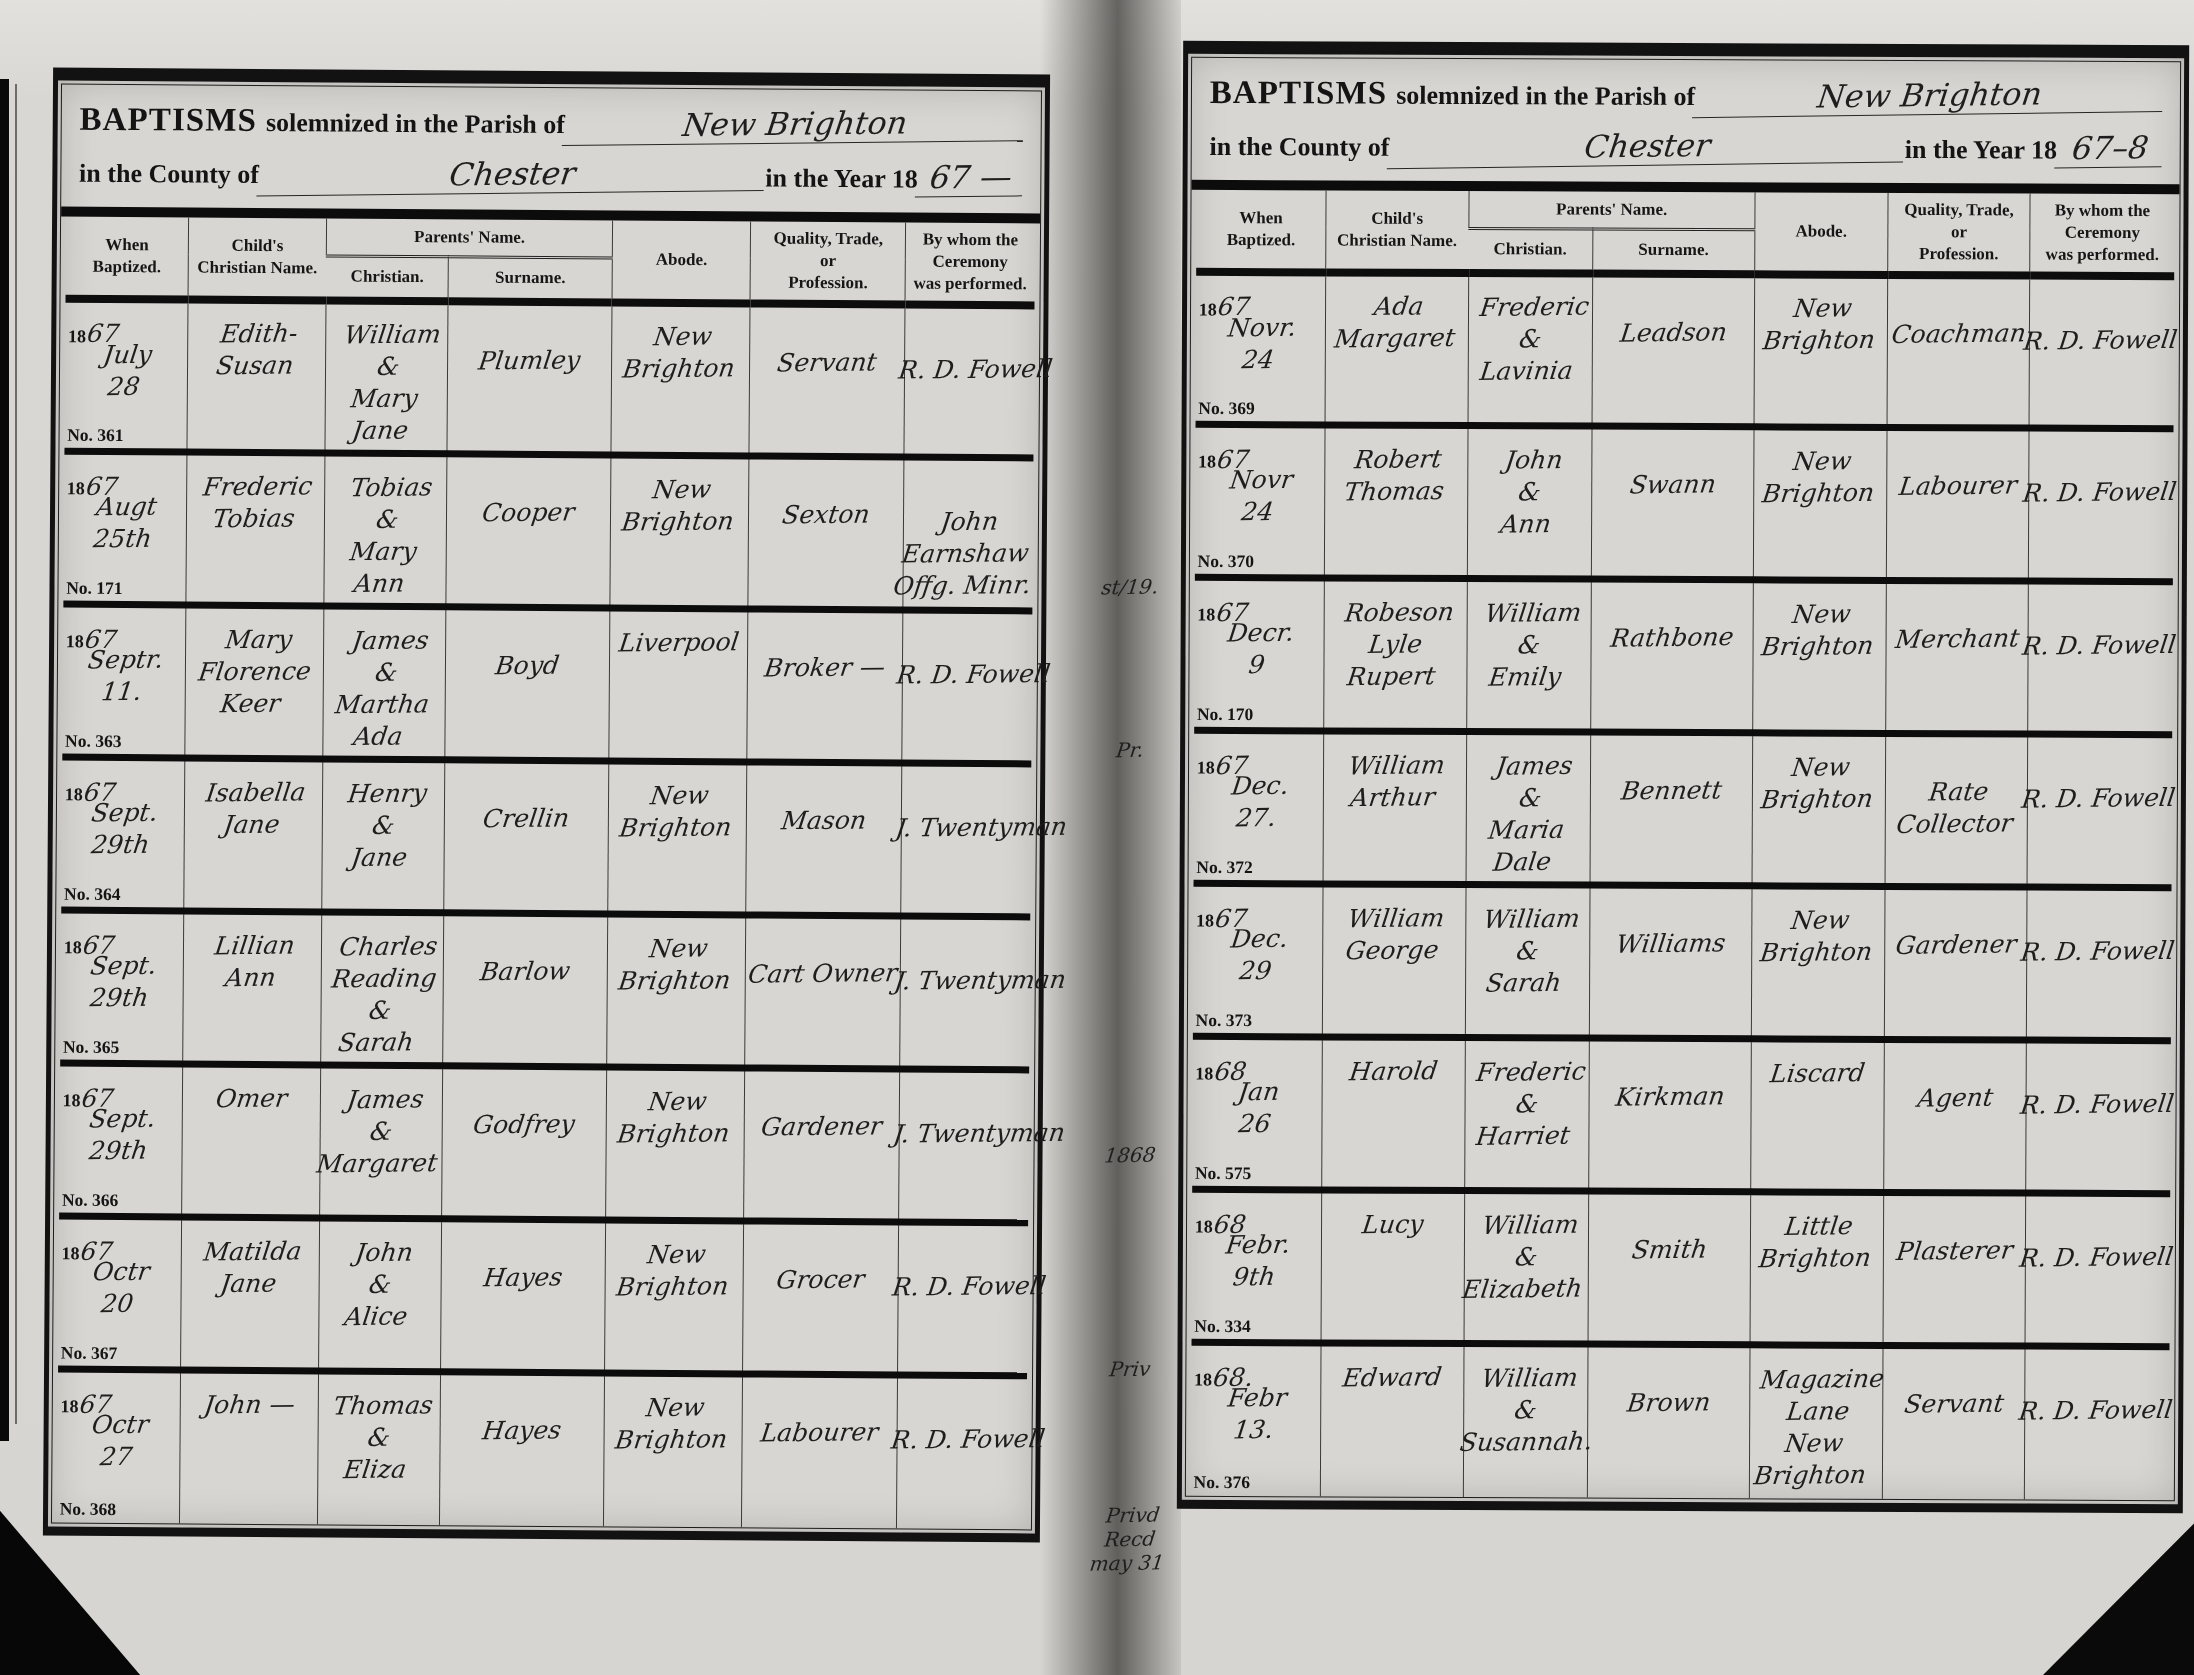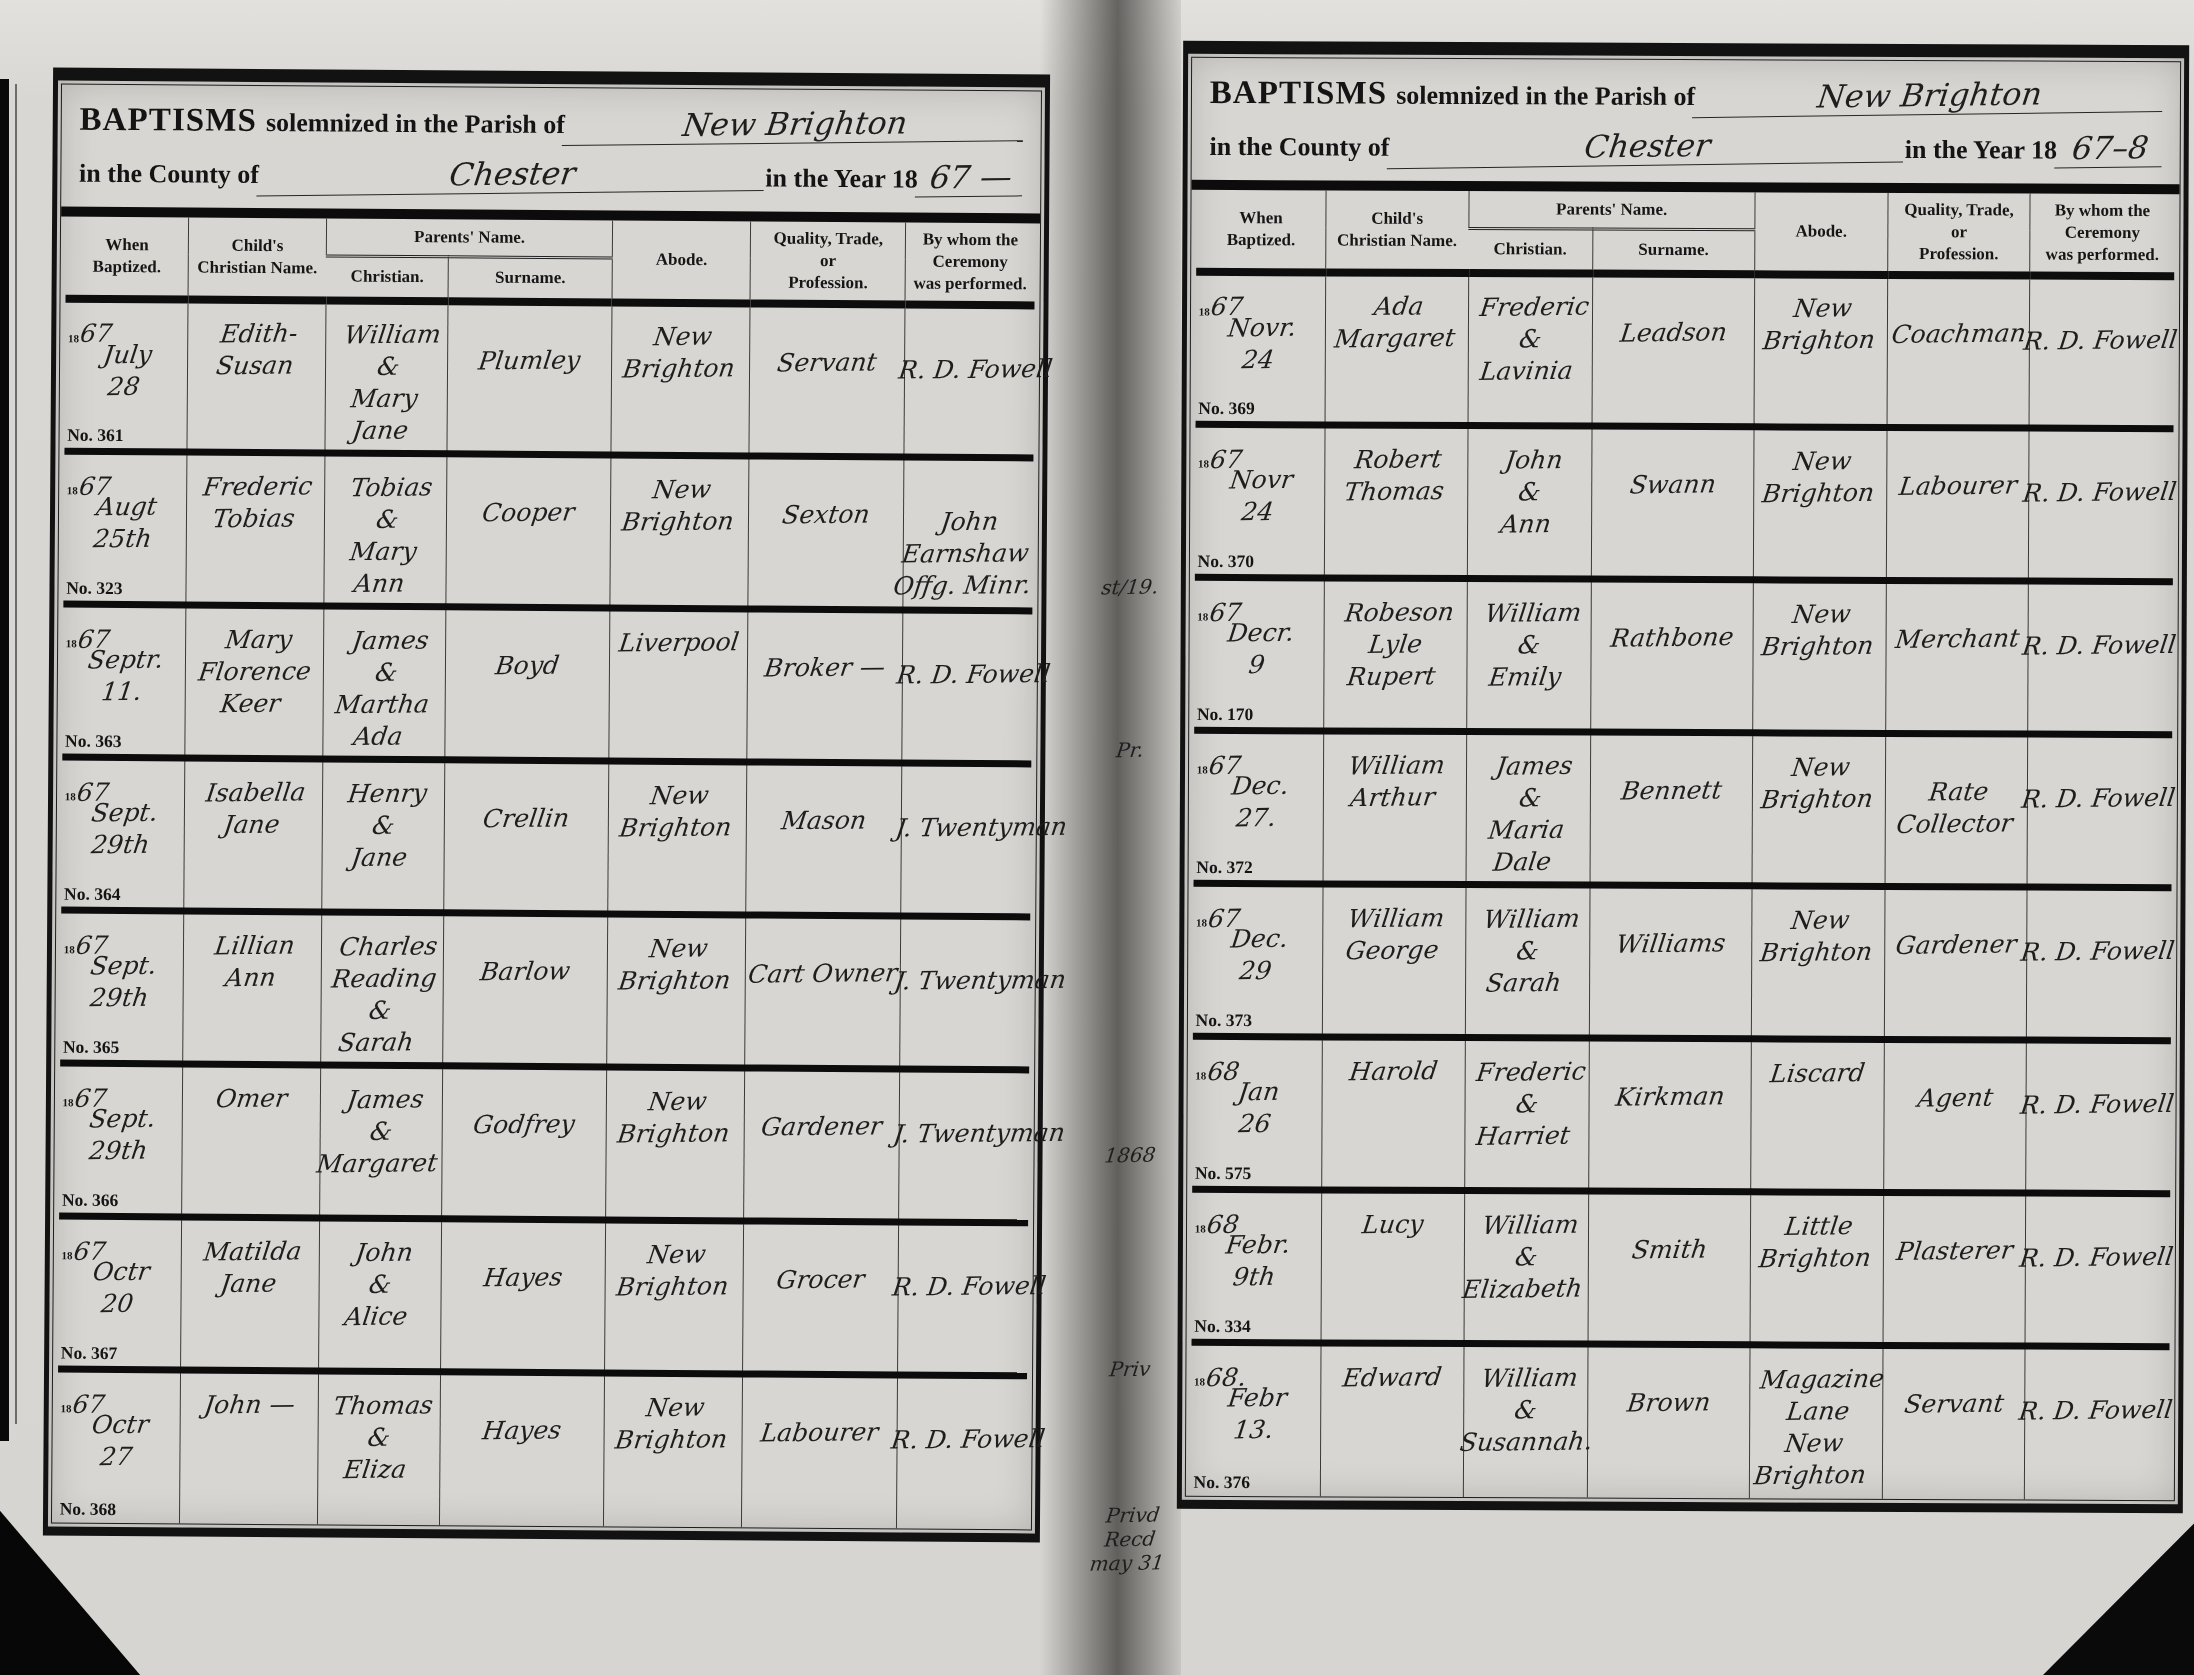--- a/index.html
+++ b/index.html
@@ -51,21 +51,21 @@
   th.parents-th{ border-bottom:3.4px double #222; height:36px; }
   .colhead{
     font-family:"Liberation Serif", serif; font-weight:bold; font-size:17px; line-height:1.3;
     text-align:center; white-space:pre-line; color:#161616; padding:2.3px 1.1px;
   }
   tr.entry-row{ border-bottom:7.9px solid #0c0c0c; height:153px; }
   tr.entry-row:last-child{ border-bottom:none; }
   td .script{ font-size:25px; line-height:1.28; text-align:center; margin-top:14.6px; }
   .c-when{ position:relative; }
   .year{ position:absolute; top:1.1px; left:2.3px; text-align:left; }
-  .yr{ font-size:11px; font-weight:bold; }
+  .yr{ font-size:18px; font-weight:bold; }
   .yr2{ display:inline-block; font-size:21.4px; margin-left:1.1px; }
   .date{ margin-top:36px !important; }
   .no{ position:absolute; bottom:2.3px; left:2.3px; font-size:17.5px; font-weight:bold; white-space:nowrap; }
   .c-by .script{ white-space:pre; margin-left:-6.8px; }
   
   .mnote{
     position:absolute; width:90px; left:-95px; text-align:center;
     font-size:20px; z-index:5;
   }
 </style>
@@ -177,21 +177,21 @@
     </td>
   </tr>
 
   <tr class="entry-row">
     <td class="c-when">
       <div class="year">
         <span class="printed yr">18</span><span class="script yr2">67</span>
       </div>
       <div class="script date">Augt
 25th</div>
-      <div class="printed no">No. 323</div>
+      <div class="printed no">No. 171</div>
     </td>
     <td class="c-child">
       <div class="script">Frederic
 Tobias</div>
     </td>
     <td class="c-christian">
       <div class="script">Tobias
 &amp;
 Mary
 Ann</div>

